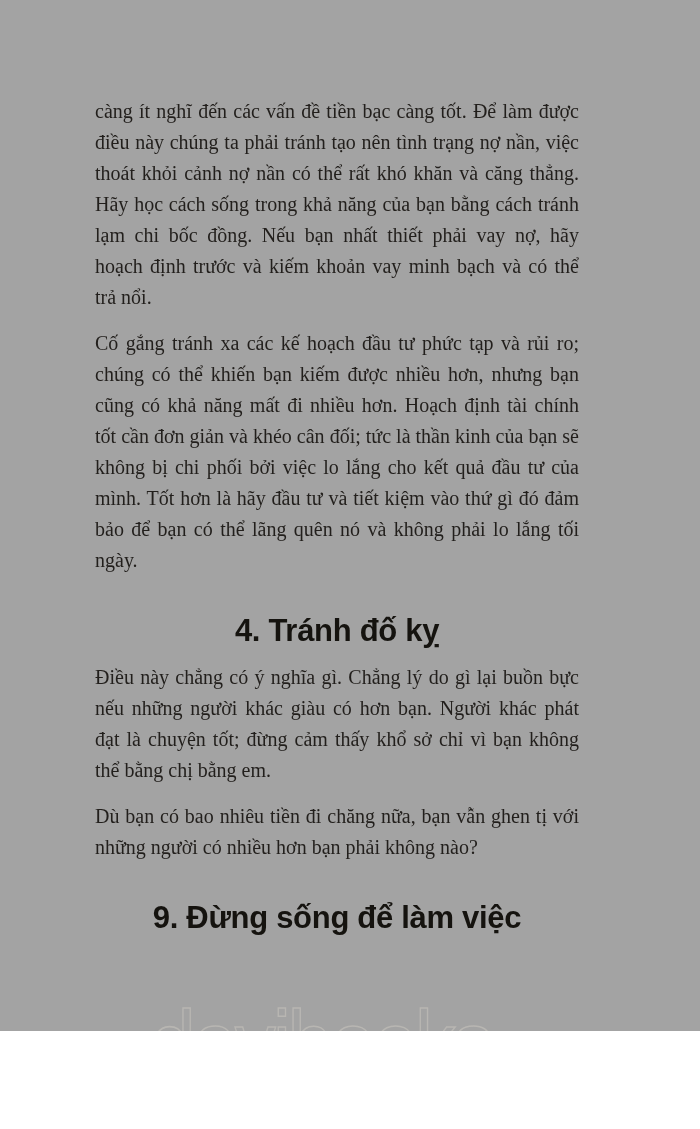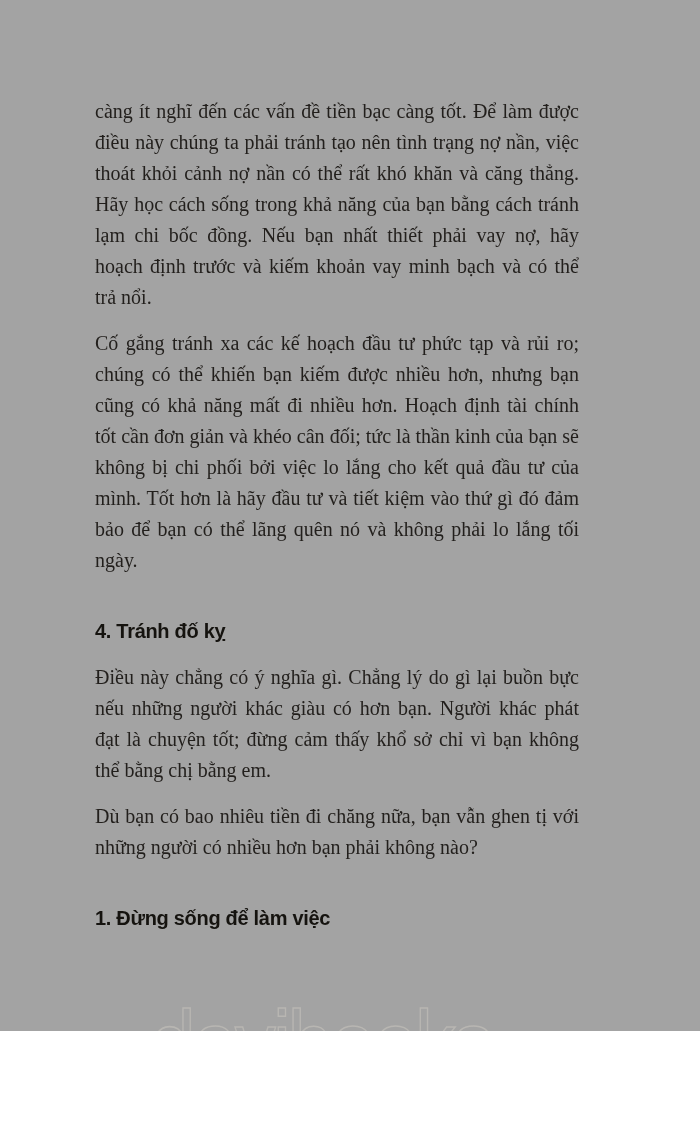--- a/index.html
+++ b/index.html
@@ -26,25 +26,25 @@
     color: #221f1c;
     text-align: justify;
     z-index: 1;
   }
   .body-text p {
     margin: 0 0 15px 0;
   }
   .section-heading {
     font-family: "Liberation Sans", "DejaVu Sans", sans-serif;
     font-weight: 700;
-    font-size: 20px;
+    font-size: 31px;
     line-height: 30px;
     letter-spacing: -0.3px;
     color: #15130f;
-    text-align: left;
+    text-align: center;
     margin: 40px 0 16px 0;
   }
   
   .wm-main {
     position: absolute;
     left: 150px;
     top: 996px;
     font-family: "Liberation Sans", "DejaVu Sans", sans-serif;
     font-size: 98px;
     line-height: 1;
@@ -107,21 +107,21 @@
 <div class="page">
 
   <main class="body-text">
     <p>càng ít nghĩ đến các vấn đề tiền bạc càng tốt. Để làm được điều này chúng ta phải tránh tạo nên tình trạng nợ nần, việc thoát khỏi cảnh nợ nần có thể rất khó khăn và căng thẳng. Hãy học cách sống trong khả năng của bạn bằng cách tránh lạm chi bốc đồng. Nếu bạn nhất thiết phải vay nợ, hãy hoạch định trước và kiếm khoản vay minh bạch và có thể trả nổi.</p>
     <p>Cố gắng tránh xa các kế hoạch đầu tư phức tạp và rủi ro; chúng có thể khiến bạn kiếm được nhiều hơn, nhưng bạn cũng có khả năng mất đi nhiều hơn. Hoạch định tài chính tốt cần đơn giản và khéo cân đối; tức là thần kinh của bạn sẽ không bị chi phối bởi việc lo lắng cho kết quả đầu tư của mình. Tốt hơn là hãy đầu tư và tiết kiệm vào thứ gì đó đảm bảo để bạn có thể lãng quên nó và không phải lo lắng tối ngày.</p>
 
     <h2 class="section-heading">4. Tránh đố kỵ</h2>
     <p>Điều này chẳng có ý nghĩa gì. Chẳng lý do gì lại buồn bực nếu những người khác giàu có hơn bạn. Người khác phát đạt là chuyện tốt; đừng cảm thấy khổ sở chỉ vì bạn không thể bằng chị bằng em.</p>
     <p>Dù bạn có bao nhiêu tiền đi chăng nữa, bạn vẫn ghen tị với những người có nhiều hơn bạn phải không nào?</p>
 
-    <h2 class="section-heading">1. Đừng sống để làm việc</h2>
+    <h2 class="section-heading">9. Đừng sống để làm việc</h2>
   </main>
 
   <div class="wm-main">davibooks</div>
 
   <div class="wm-slogan">Khát vọng tri thức</div>
 
   <div class="footer">
     <span>Đừng để tiền làm RỐI đời ta</span>
     <span class="face-icon">
       <svg viewBox="0 0 22 22" width="19" height="19" aria-hidden="true">

